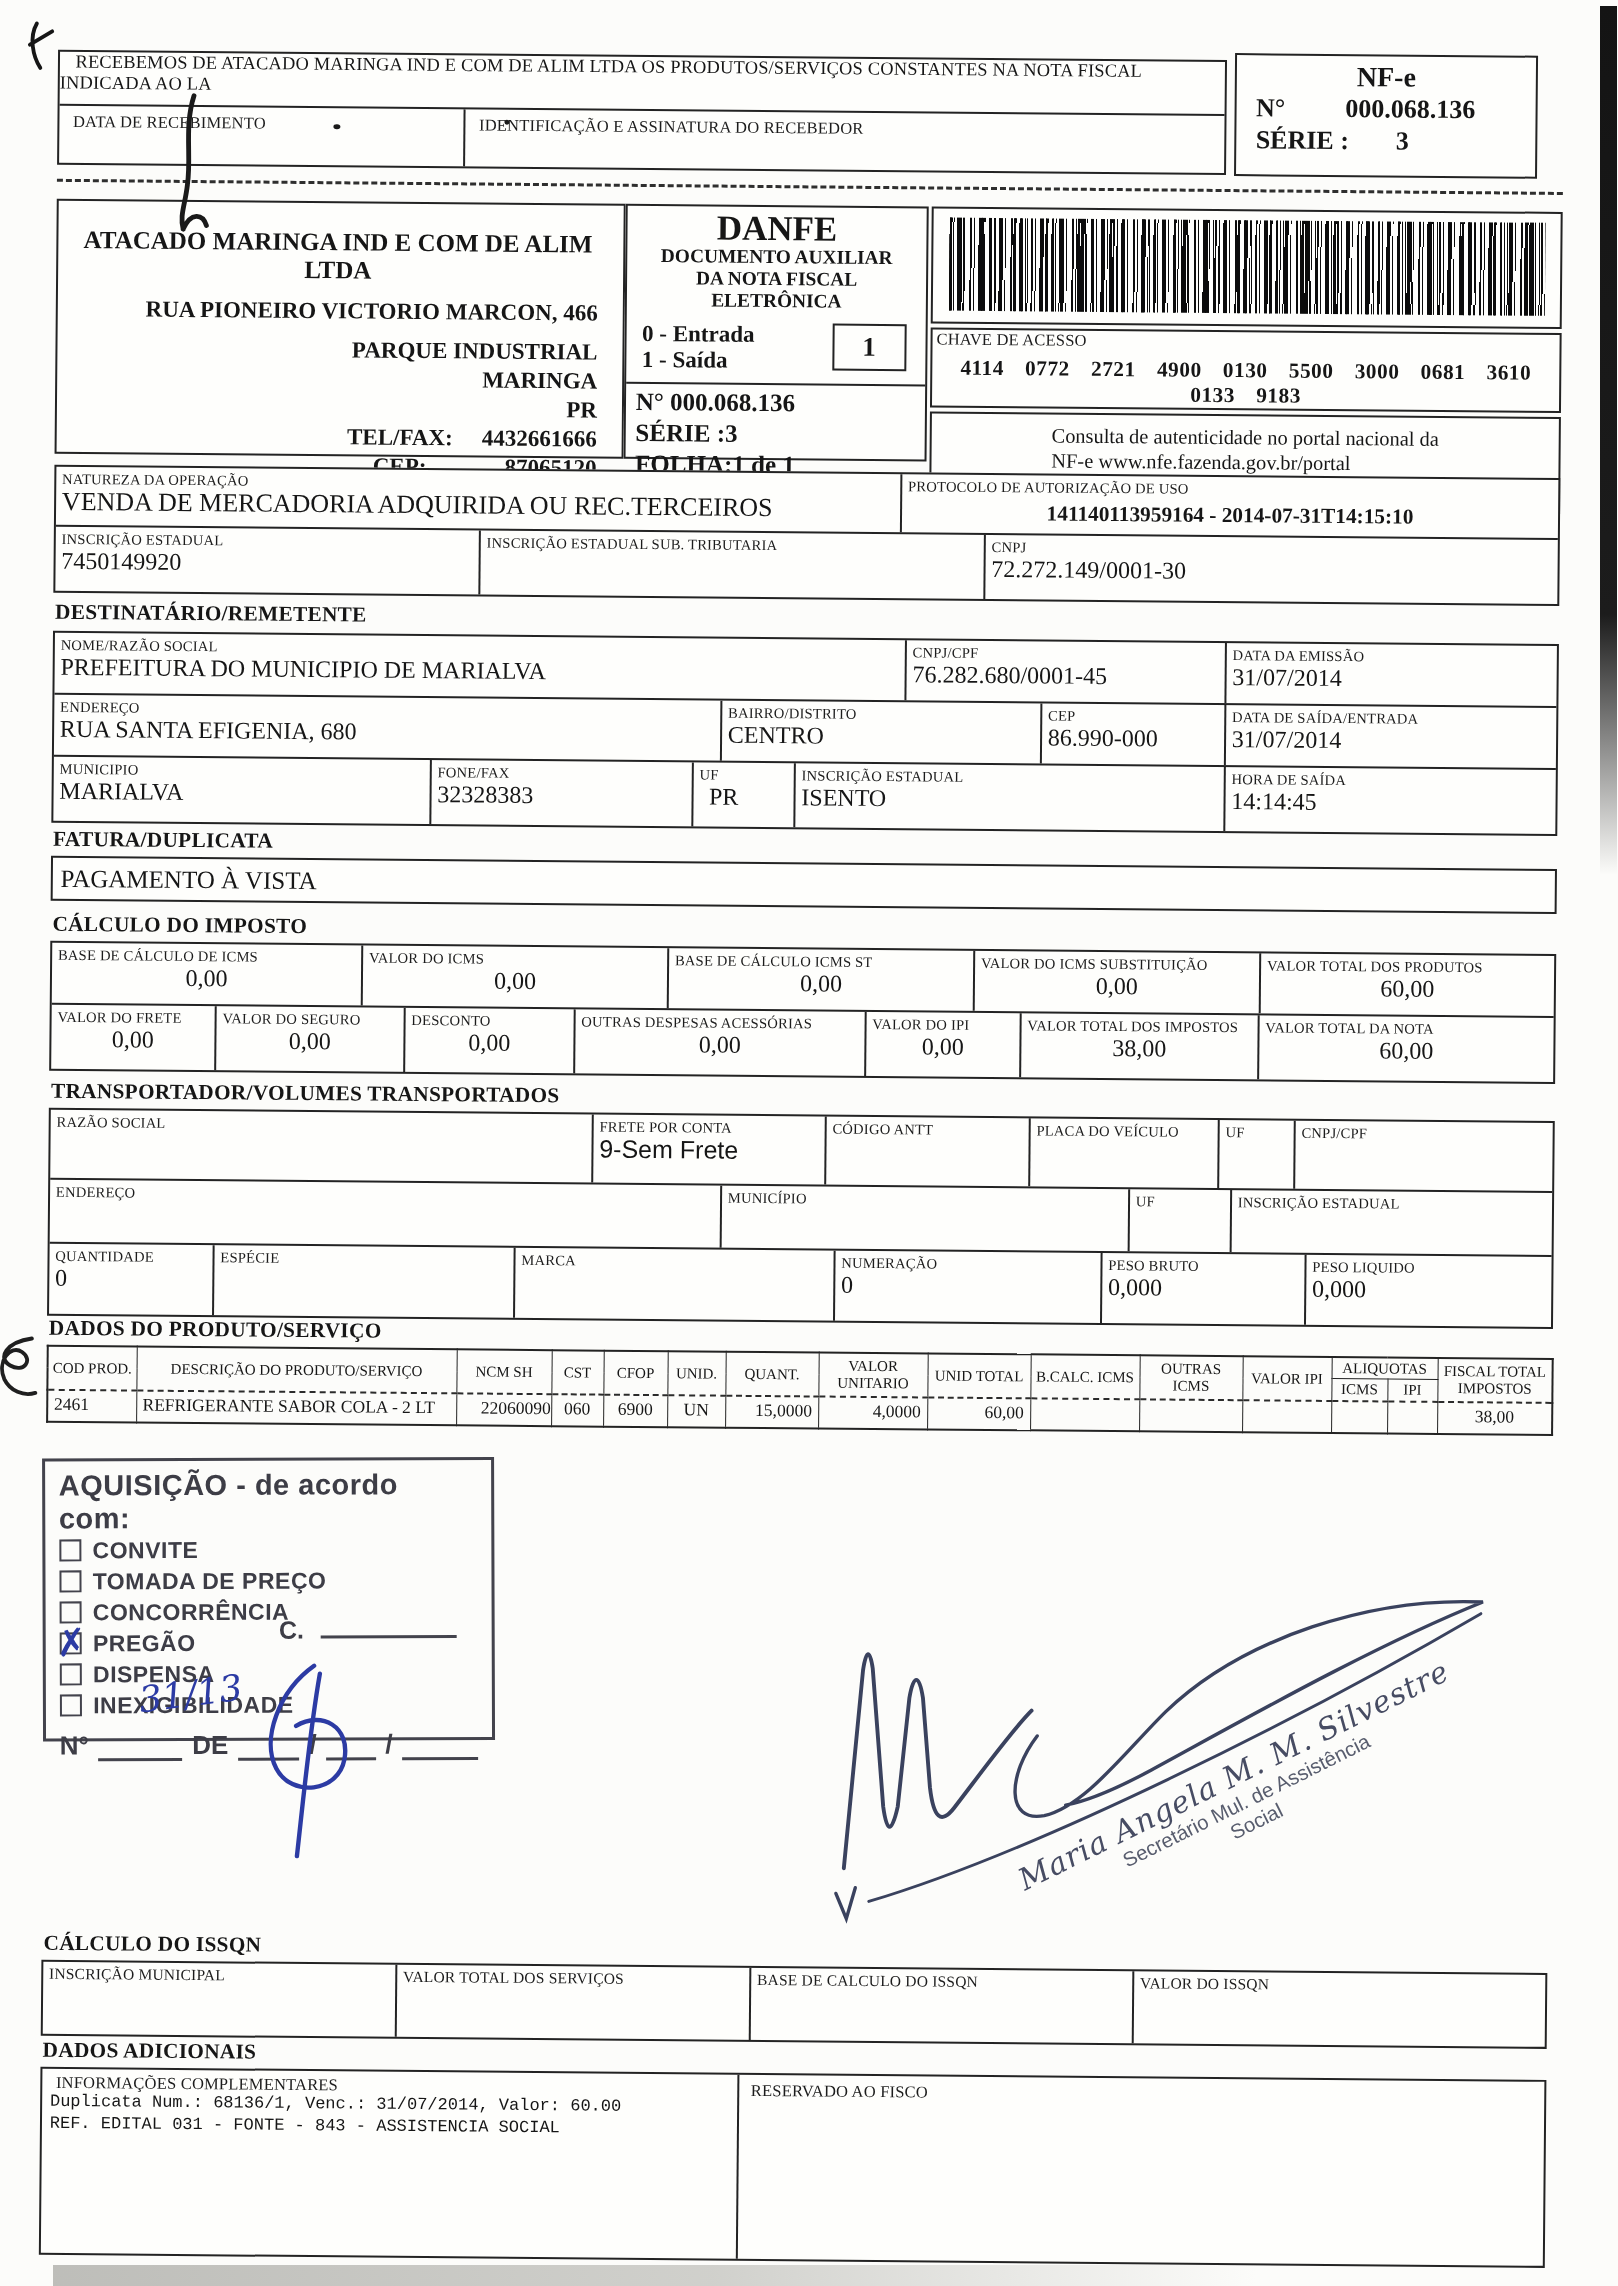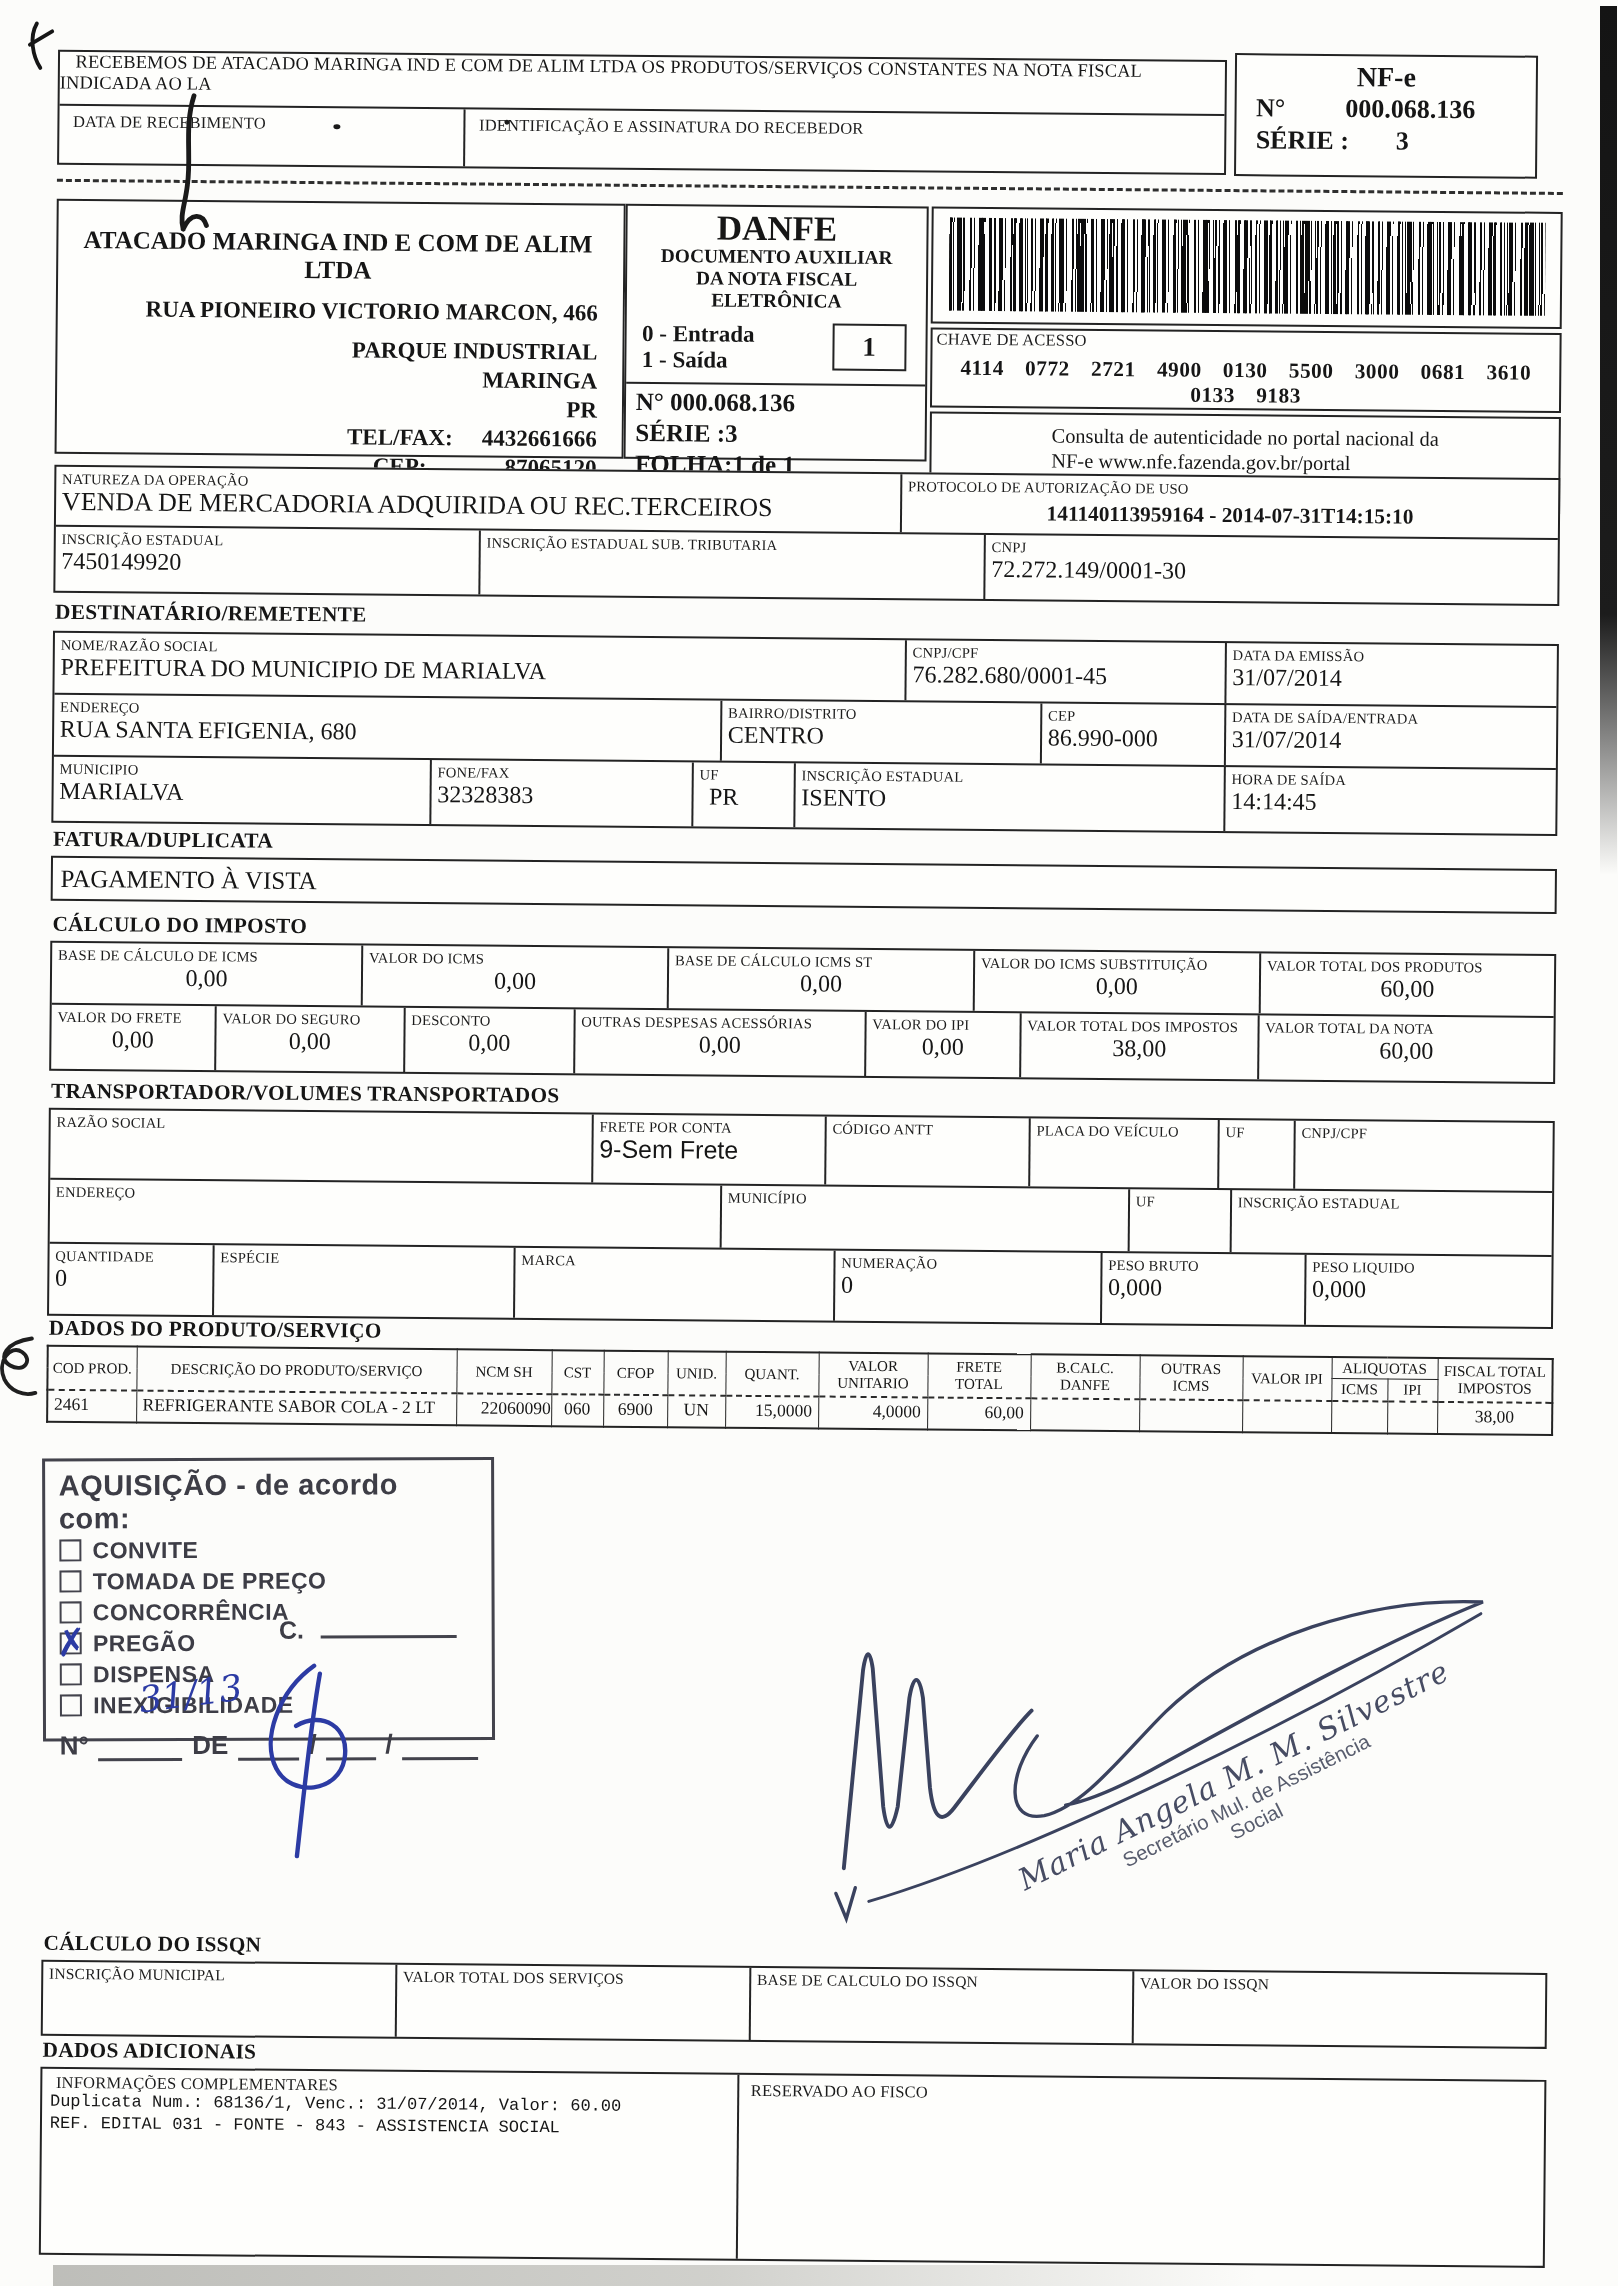--- a/index.html
+++ b/index.html
@@ -408,22 +408,22 @@
     <tbody>
         <tr>
       <th rowspan="2">COD PROD.</th>
       <th rowspan="2">DESCRIÇÃO DO PRODUTO/SERVIÇO</th>
       <th rowspan="2">NCM SH</th>
       <th rowspan="2">CST</th>
       <th rowspan="2">CFOP</th>
       <th rowspan="2">UNID.</th>
       <th rowspan="2">QUANT.</th>
       <th rowspan="2">VALOR UNITARIO</th>
-      <th rowspan="2">FRETE TOTAL</th>
-      <th rowspan="2">B.CALC. DANFE</th>
+      <th rowspan="2">UNID TOTAL</th>
+      <th rowspan="2">B.CALC. ICMS</th>
       <th rowspan="2">OUTRAS ICMS</th>
       <th rowspan="2">VALOR IPI</th>
       <th colspan="2">ALIQUOTAS</th>
       <th rowspan="2">FISCAL TOTAL IMPOSTOS</th>
     </tr>
     <tr>
       <th>ICMS</th>
       <th>IPI</th>
     </tr>
     <tr>

